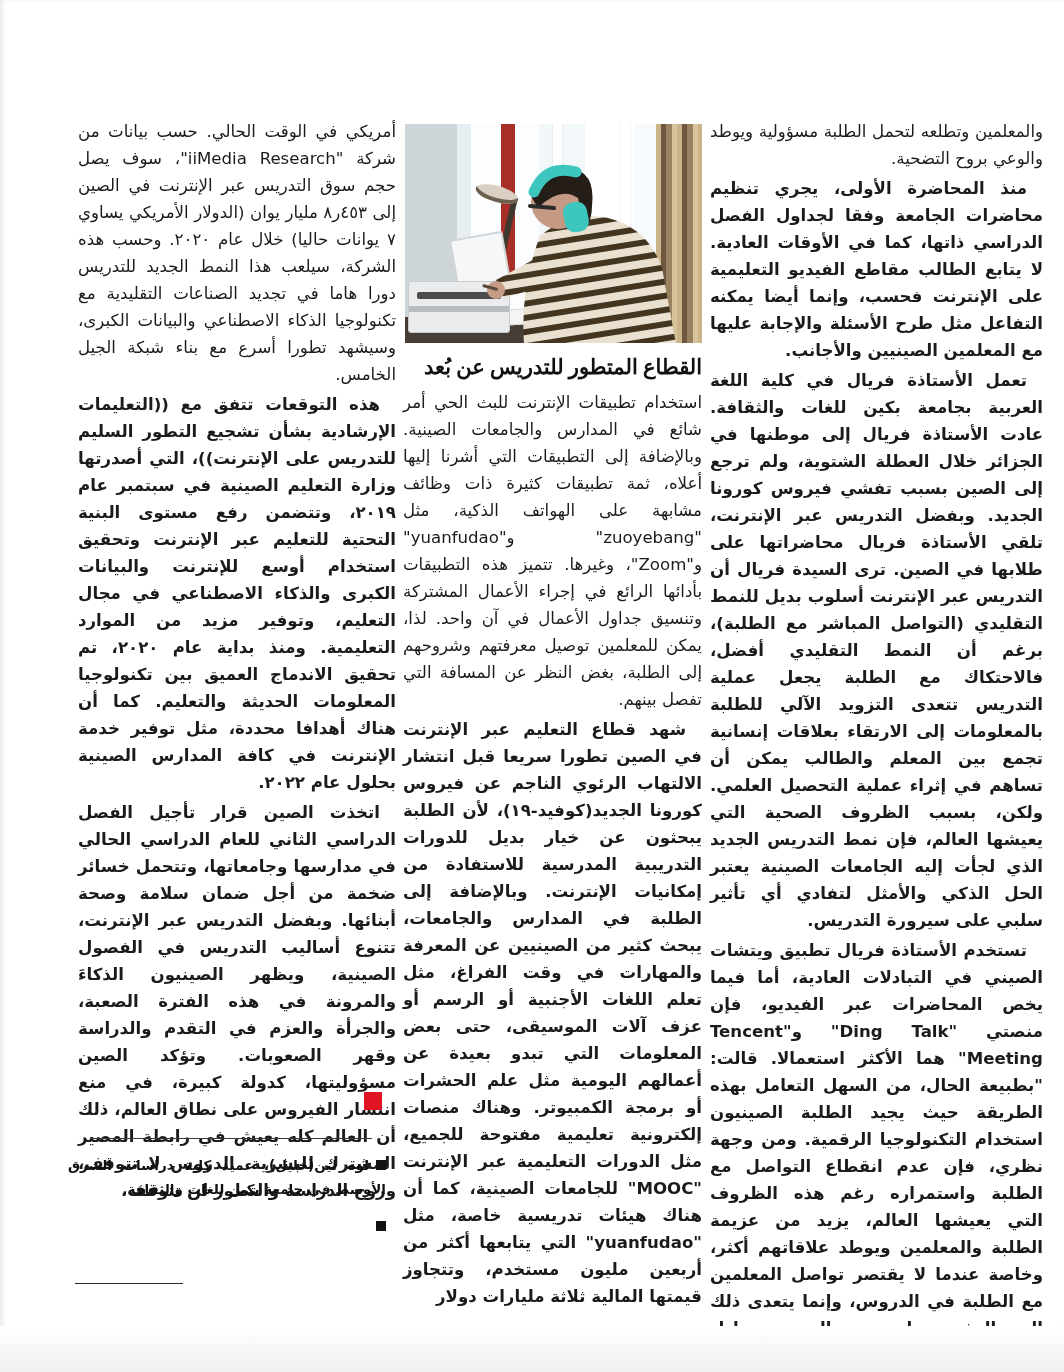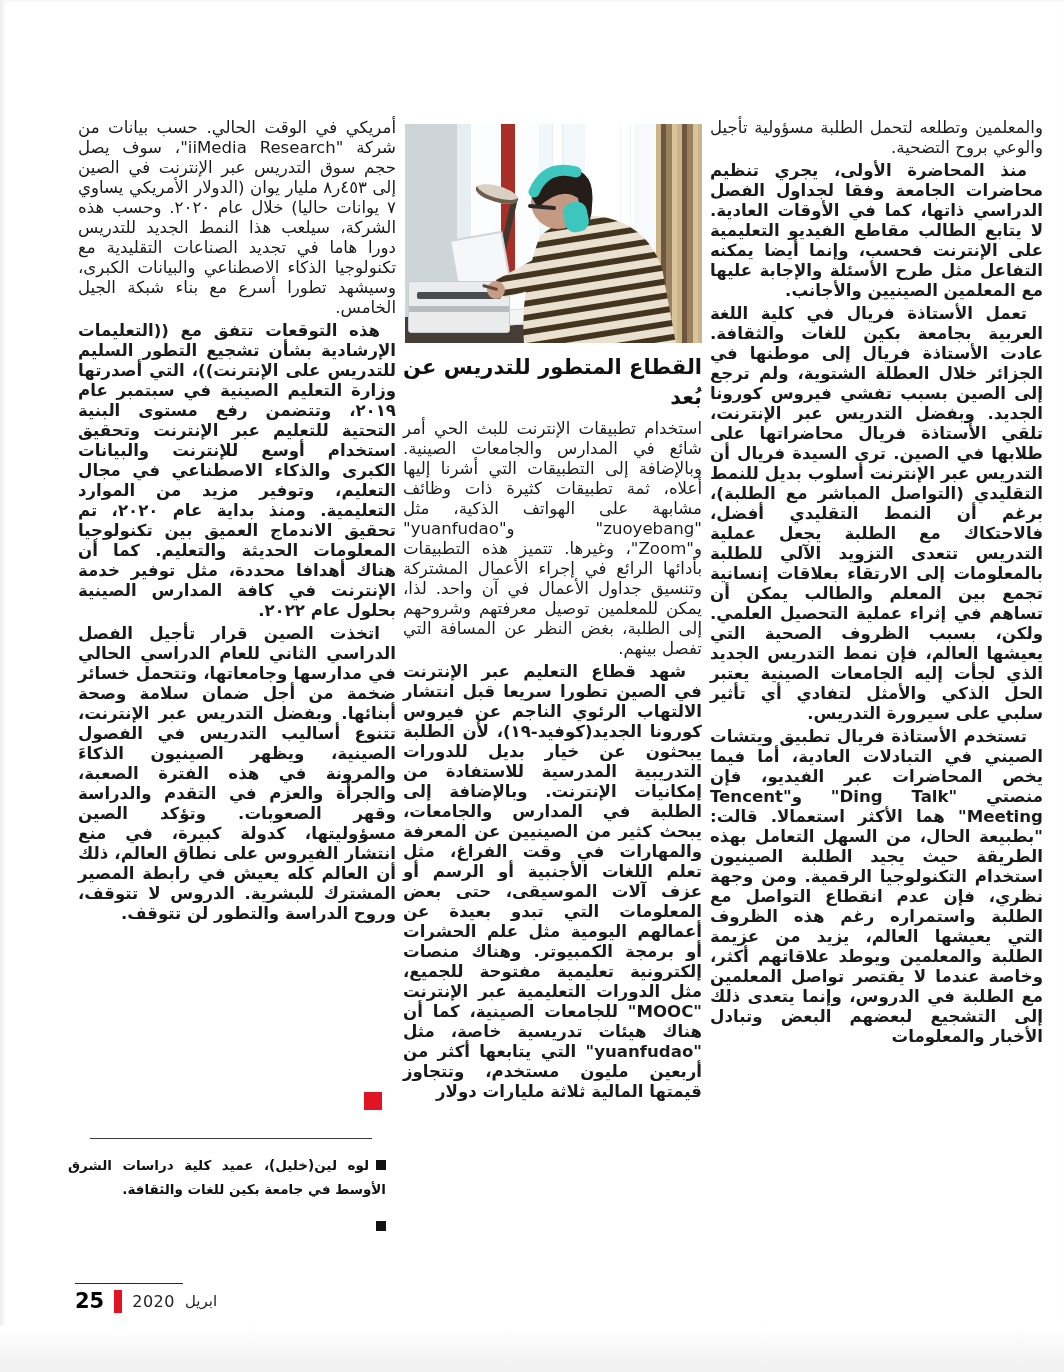--- a/index.html
+++ b/index.html
@@ -5,28 +5,28 @@
   html,body{margin:0;padding:0;background:#e9e9e9;}
   .page{
     position:relative;width:1064px;height:1372px;margin:0 auto;
     background:#ffffff;overflow:hidden;
     font-family:"DejaVu Sans",sans-serif;color:#1b1b1b;
     box-shadow:inset 3px 0 4px rgba(0,0,0,.08);
   }
   .page::after{content:"";position:absolute;left:0;right:0;bottom:0;height:46px;
     background:linear-gradient(#ffffff,#f0f0f0);pointer-events:none;}
   .col{position:absolute;direction:rtl;text-align:justify;}
-  .col p{margin:0 0 3px 0;font-size:16.6px;line-height:20px;
+  .col p{margin:0 0 3px 0;font-size:16.6px;line-height:27px;
     text-align:justify;text-justify:inter-word;}
   .col p.indent{text-indent:16px;font-weight:bold;}
   .col-right{left:710px;top:118px;width:333px;}
   .col-middle{left:403px;top:124px;width:299px;}
   .col-left{left:78px;top:118px;width:318px;}
   .headline{direction:rtl;font-weight:bold;font-size:21px;line-height:30px;
-    margin:9px 0 7px 0;color:#111;}
+    margin:9px 0 7px 0;color:#111;font-family:Liberation Serif, serif;}
   .caption{direction:rtl;font-weight:bold;font-size:14.5px;line-height:20px;
     margin:11px 2px 16px 0;color:#111;text-align:right;}
   
   .photo{position:relative;width:297px;height:219px;background:#cdd5d9;overflow:hidden;}
   .ph-window{position:absolute;left:52px;top:0;width:206px;height:219px;
     background:linear-gradient(90deg,#e7eef2 0 14px,#fbfdfe 14px 40%,#f2f7fa 40% 62%,#ffffff 62% 86%,#f6fafc 86%);}
   .ph-mullion{position:absolute;top:0;width:9px;height:219px;background:#ffffff;box-shadow:0 0 2px rgba(0,0,0,.12);}
   .ph-redframe{position:absolute;left:96px;top:0;width:14px;height:168px;background:#a82f27;}
   .ph-curtain{position:absolute;right:0;top:0;width:46px;height:219px;
     background:repeating-linear-gradient(90deg,#cbb489 0 5px,#6e563f 5px 10px,#9a8260 10px 16px,#d8c49a 16px 21px);}
@@ -59,21 +59,21 @@
   .footer-bar{width:8px;height:23px;}
   .footer-year{font-size:16px;color:#222;letter-spacing:.5px;}
   .footer-month{font-size:15px;color:#222;direction:rtl;}
 </style>
 </head>
 <body>
 
 <div class="page">
 
   <div class="col col-right">
-    <p>والمعلمين وتطلعه لتحمل الطلبة مسؤولية تأجيل والوعي بروح التضحية.</p>
+    <p>والمعلمين وتطلعه لتحمل الطلبة مسؤولية ويوطد والوعي بروح التضحية.</p>
     <p class="indent">منذ المحاضرة الأولى، يجري تنظيم محاضرات الجامعة وفقا لجداول الفصل الدراسي ذاتها، كما في الأوقات العادية. لا يتابع الطالب مقاطع الفيديو التعليمية على الإنترنت فحسب، وإنما أيضا يمكنه التفاعل مثل طرح الأسئلة والإجابة عليها مع المعلمين الصينيين والأجانب.</p>
     <p class="indent">تعمل الأستاذة فريال في كلية اللغة العربية بجامعة بكين للغات والثقافة. عادت الأستاذة فريال إلى موطنها في الجزائر خلال العطلة الشتوية، ولم ترجع إلى الصين بسبب تفشي فيروس كورونا الجديد. وبفضل التدريس عبر الإنترنت، تلقي الأستاذة فريال محاضراتها على طلابها في الصين. ترى السيدة فريال أن التدريس عبر الإنترنت أسلوب بديل للنمط التقليدي (التواصل المباشر مع الطلبة)، برغم أن النمط التقليدي أفضل، فالاحتكاك مع الطلبة يجعل عملية التدريس تتعدى التزويد الآلي للطلبة بالمعلومات إلى الارتقاء بعلاقات إنسانية تجمع بين المعلم والطالب يمكن أن تساهم في إثراء عملية التحصيل العلمي. ولكن، بسبب الظروف الصحية التي يعيشها العالم، فإن نمط التدريس الجديد الذي لجأت إليه الجامعات الصينية يعتبر الحل الذكي والأمثل لتفادي أي تأثير سلبي على سيرورة التدريس.</p>
     <p class="indent">تستخدم الأستاذة فريال تطبيق ويتشات الصيني في التبادلات العادية، أما فيما يخص المحاضرات عبر الفيديو، فإن منصتي "Ding Talk" و"Tencent Meeting" هما الأكثر استعمالا. قالت: "بطبيعة الحال، من السهل التعامل بهذه الطريقة حيث يجيد الطلبة الصينيون استخدام التكنولوجيا الرقمية. ومن وجهة نظري، فإن عدم انقطاع التواصل مع الطلبة واستمراره رغم هذه الظروف التي يعيشها العالم، يزيد من عزيمة الطلبة والمعلمين ويوطد علاقاتهم أكثر، وخاصة عندما لا يقتصر تواصل المعلمين مع الطلبة في الدروس، وإنما يتعدى ذلك إلى التشجيع لبعضهم البعض وتبادل الأخبار والمعلومات</p>
   </div>
 
   <div class="col col-middle">
 
     <div class="photo">
       <div class="ph-window"></div>
       <div class="ph-mullion" style="left:148px"></div>
@@ -131,21 +131,15 @@
   <div class="end-square" style="background: rgb(224, 20, 34);"></div>
 
   <div class="footnotes">
     <div class="fn-rule"></div>
     <p class="footnote"><span class="fn-square"></span><span>لوه لين(خليل)، عميد كلية دراسات الشرق الأوسط في جامعة بكين للغات والثقافة.</span></p>
     <p class="footnote"><span class="fn-square"></span></p>
   </div>
 
   <div class="footer">
     <div class="footer-rule"></div>
-    <div class="footer-row">
-      <span class="footer-page">25</span>
-      <span class="footer-bar" style="background: rgb(224, 20, 34);"></span>
-      <span class="footer-year">2020</span>
-      <span class="footer-month">ابريل</span>
-    </div>
   </div>
 
 </div>
 
 </body></html>

